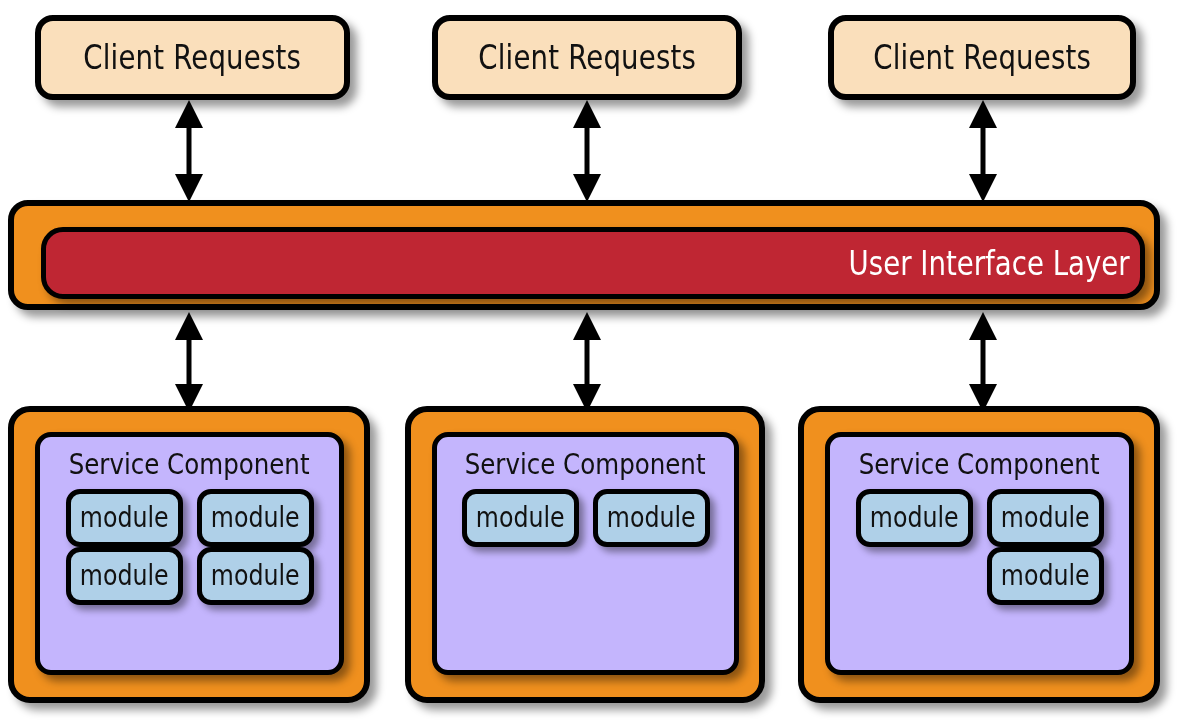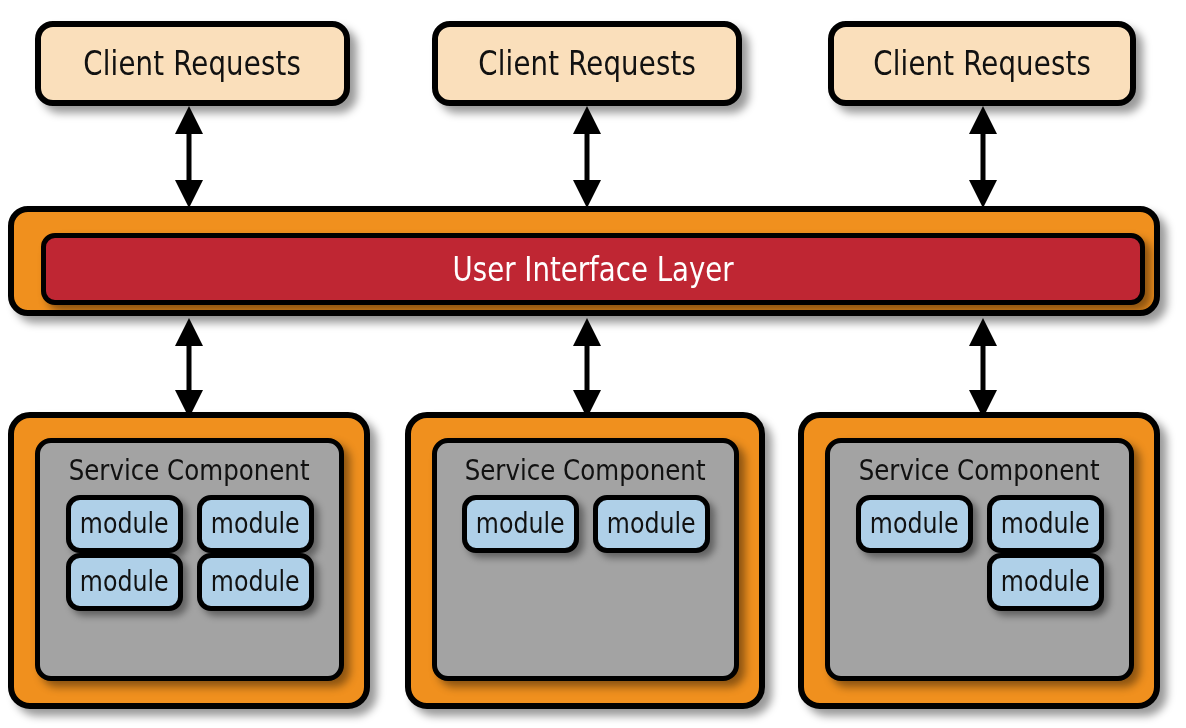--- a/index.html
+++ b/index.html
@@ -11,21 +11,21 @@
     width: 1186px;
     height: 728px;
     position: relative;
     overflow: hidden;
     font-family: "DejaVu Sans Condensed", "Liberation Sans Narrow", "Liberation Sans", sans-serif;
     -webkit-font-smoothing: antialiased;
   }
 
   .canvas {
     position: absolute;
-    left: 0; top: 6px;
+    left: 0; top: 0;
     width: 1186px;
     height: 512px;
   }
 
   
   .node {
     position: absolute;
     box-sizing: border-box;
     border: 5px solid #000000;
     border-radius: 16px;
@@ -65,24 +65,24 @@
   }
   .ui-inner {
     position: absolute;
     left: 27px;
     top: 21px;
     width: 1104px;
     height: 72px;
     box-sizing: border-box;
     background: #bf2633;
     border: 5px solid #000000;
-    border-radius: 14px;
-    display: flex;
-    align-items: center;
-    justify-content: center;
+    border-radius: 22px;
+    display: flex;
+    align-items: center;
+    justify-content: flex-end;
     box-shadow: 6px 6px 8px rgba(0,0,0,0.42);
   }
   .ui-inner .label {
     font-size: 33px;
     color: #ffffff;
     line-height: 1;
     transform: scaleX(0.93);
   }
 
   
@@ -94,21 +94,21 @@
     border-radius: 22px;
     box-shadow: 7px 7px 9px rgba(0,0,0,0.40);
   }
   .svc-inner {
     position: absolute;
     left: 21px;
     top: 20px;
     right: 20px;
     bottom: 22px;
     box-sizing: border-box;
-    background: #a3a3a3;
+    background: #c4b5fd;
     border: 5px solid #000000;
     border-radius: 16px;
     box-shadow: 6px 6px 8px rgba(0,0,0,0.42);
     padding: 12px 14px 14px 14px;
     display: flex;
     flex-direction: column;
     align-items: center;
   }
   .svc-title {
     font-size: 29px;

